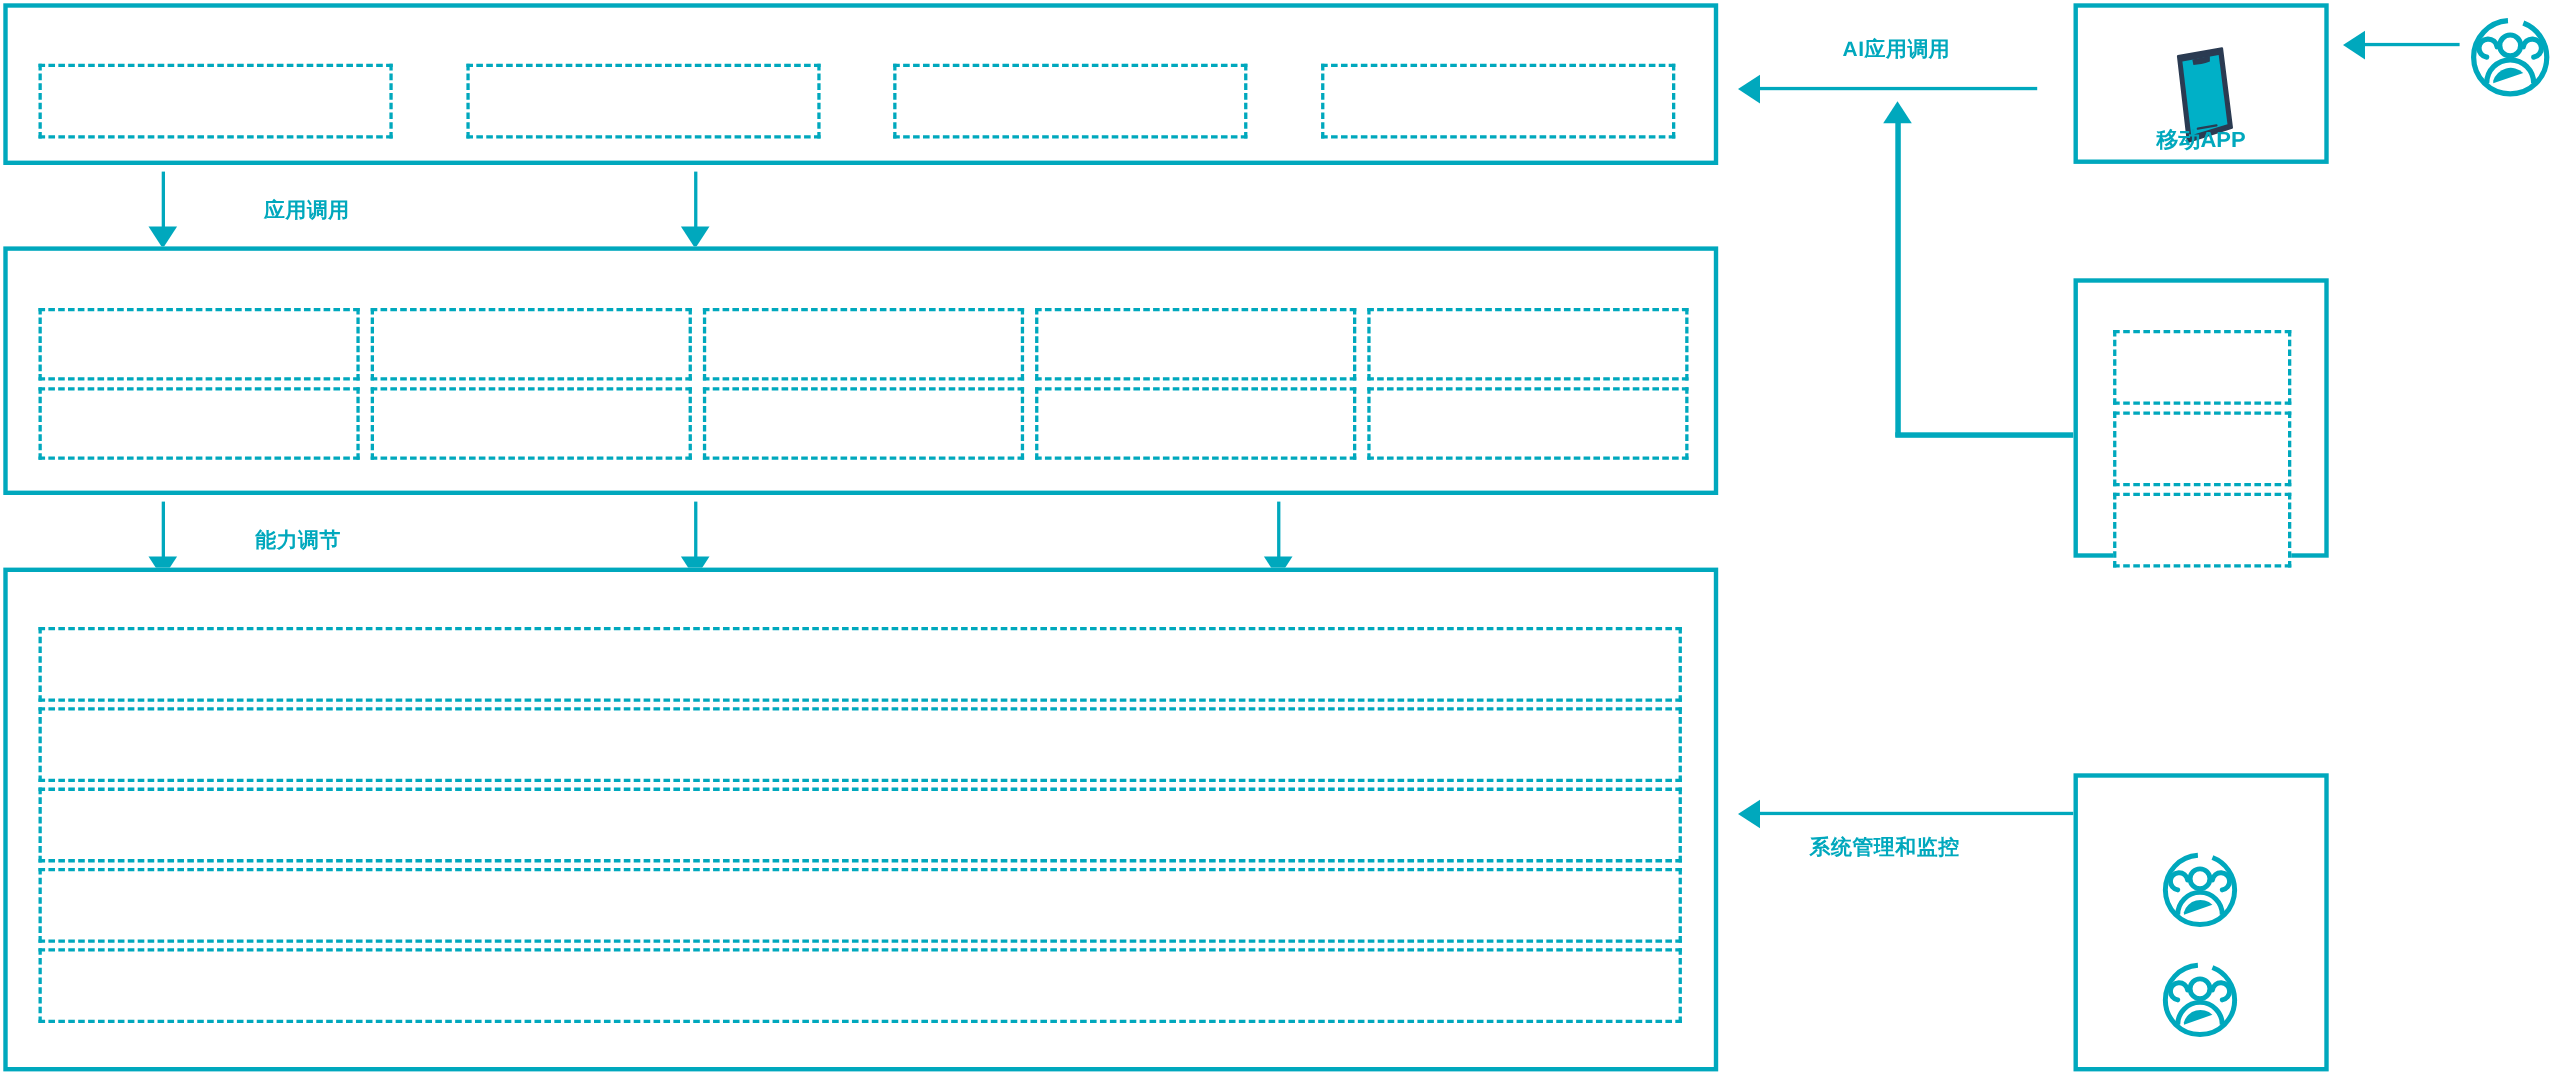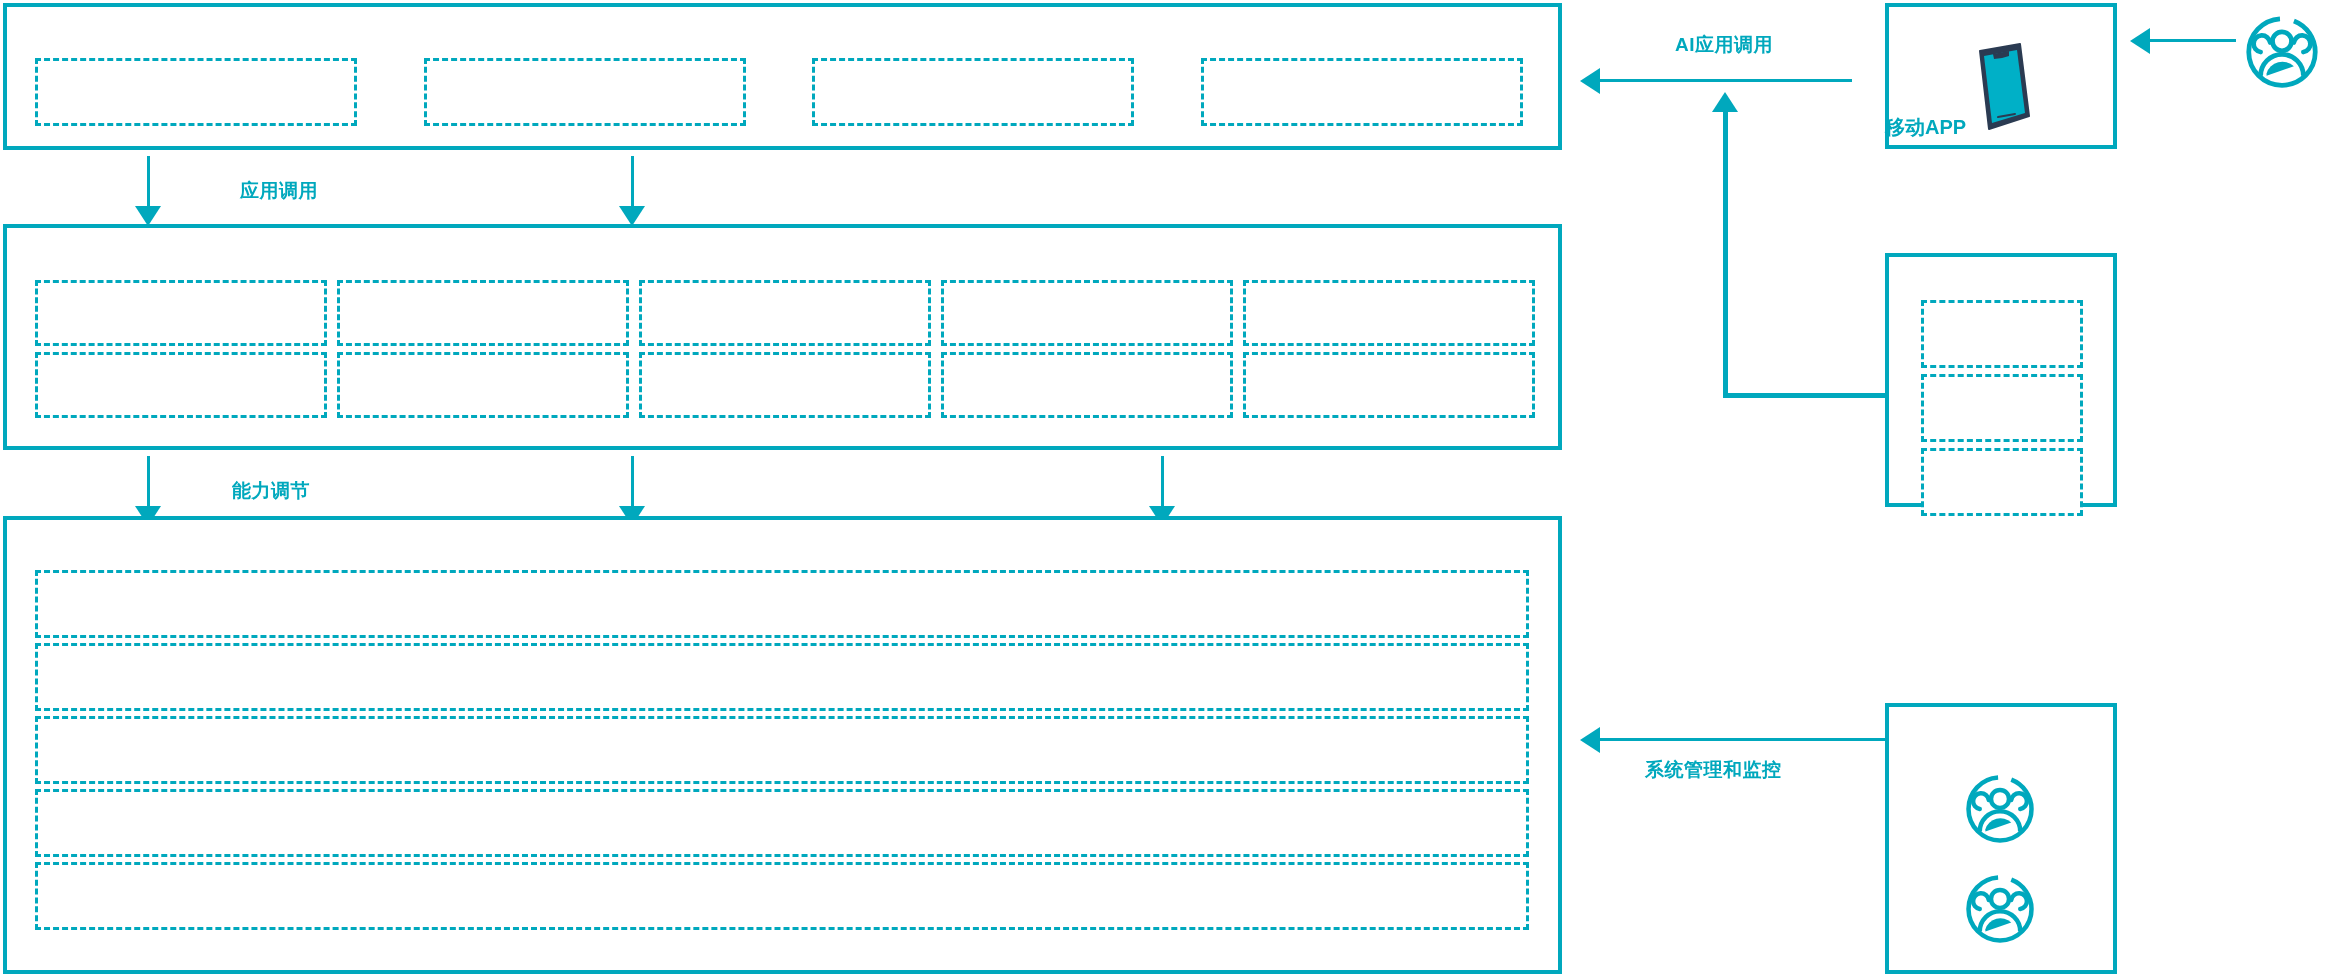--- a/index.html
+++ b/index.html
@@ -79,21 +79,21 @@
     font-weight: bold;
     white-space: nowrap;
     letter-spacing: 0.5px;
   }
   .node-label {
     position: absolute;
     color: var(--teal);
     font-size: 20px;
     font-weight: bold;
     white-space: nowrap;
-    text-align: left;
+    text-align: center;
   }
 
   
   .icon-wrap {
     position: absolute;
     display: block;
   }
   :root {
     --teal: #00a8bd;
   }

